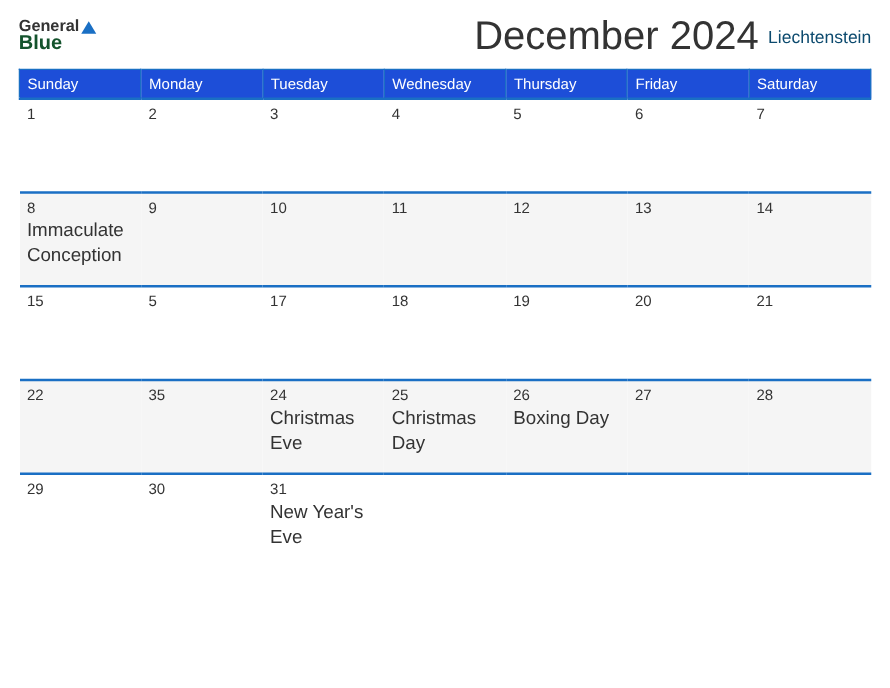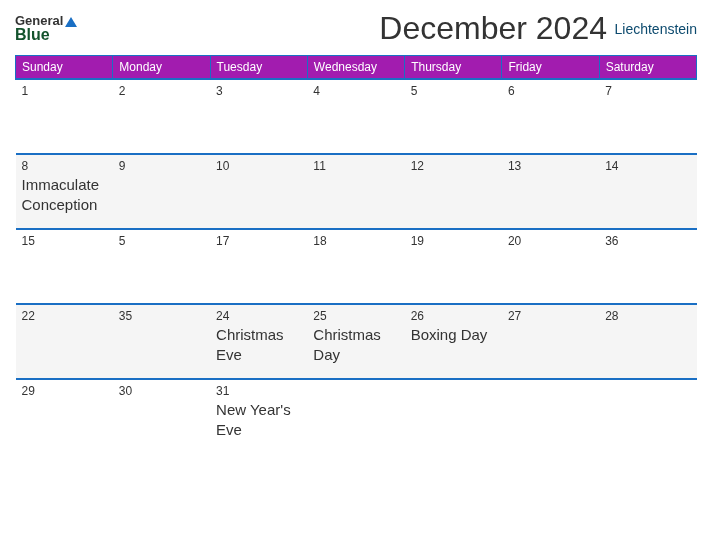--- a/index.html
+++ b/index.html
@@ -57,21 +57,21 @@
       font-size: 14px;
       color: #0c4a6e;
       text-align: right;
       min-width: 90px;
     }
     .calendar-grid {
       width: 100%;
       border-collapse: collapse;
     }
     .calendar-grid th {
-      background: #a21caf;
+      background: #1d4ed8;
       color: #fff;
       font-size: 12px;
       font-weight: normal;
       padding: 4px 6px;
       text-align: left;
       border: 1px solid #1a6fc4;
     }
     .calendar-grid td {
       border: none;
       border-top: 2px solid #1a6fc4;
@@ -183,21 +183,21 @@
           <td>
             <span class="day-number">18</span>
           </td>
           <td>
             <span class="day-number">19</span>
           </td>
           <td>
             <span class="day-number">20</span>
           </td>
           <td>
-            <span class="day-number">36</span>
+            <span class="day-number">21</span>
           </td>
         </tr>
         <tr class="row-bg-alt">
           <td>
             <span class="day-number">22</span>
           </td>
           <td>
             <span class="day-number">35</span>
           </td>
           <td><span class="day-number">24</span><span class="holiday-name">Christmas Eve</span></td>

